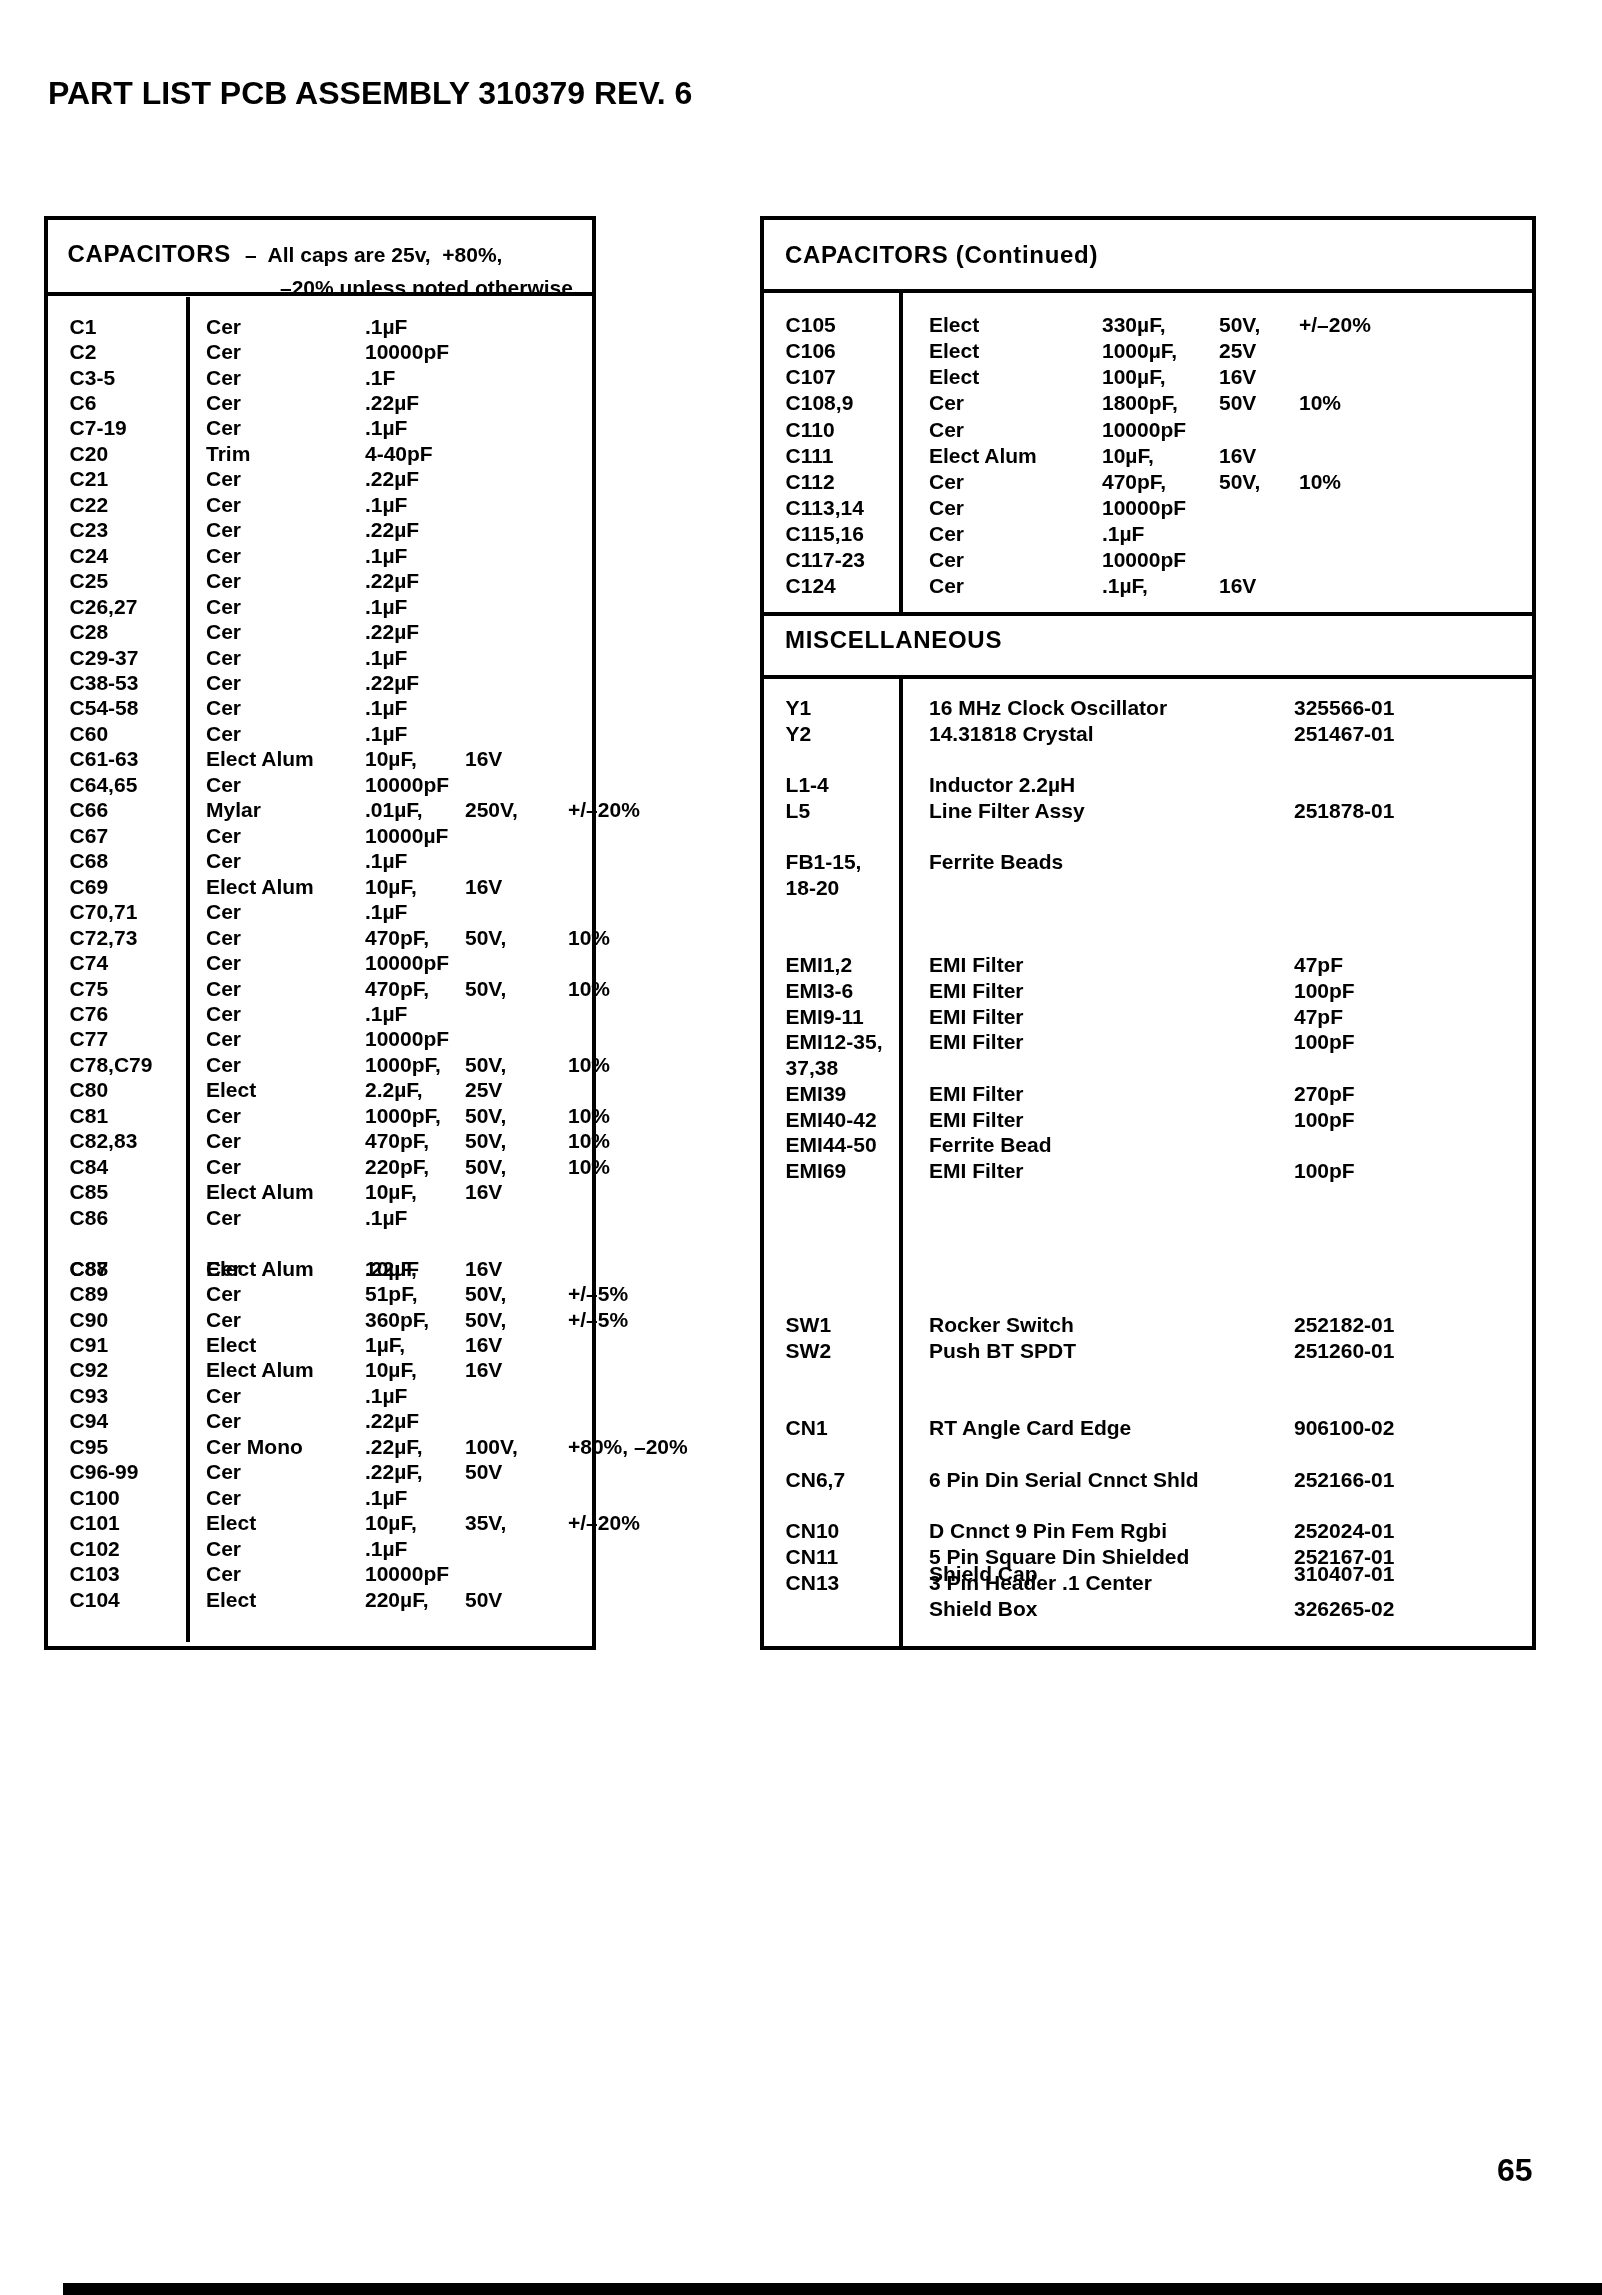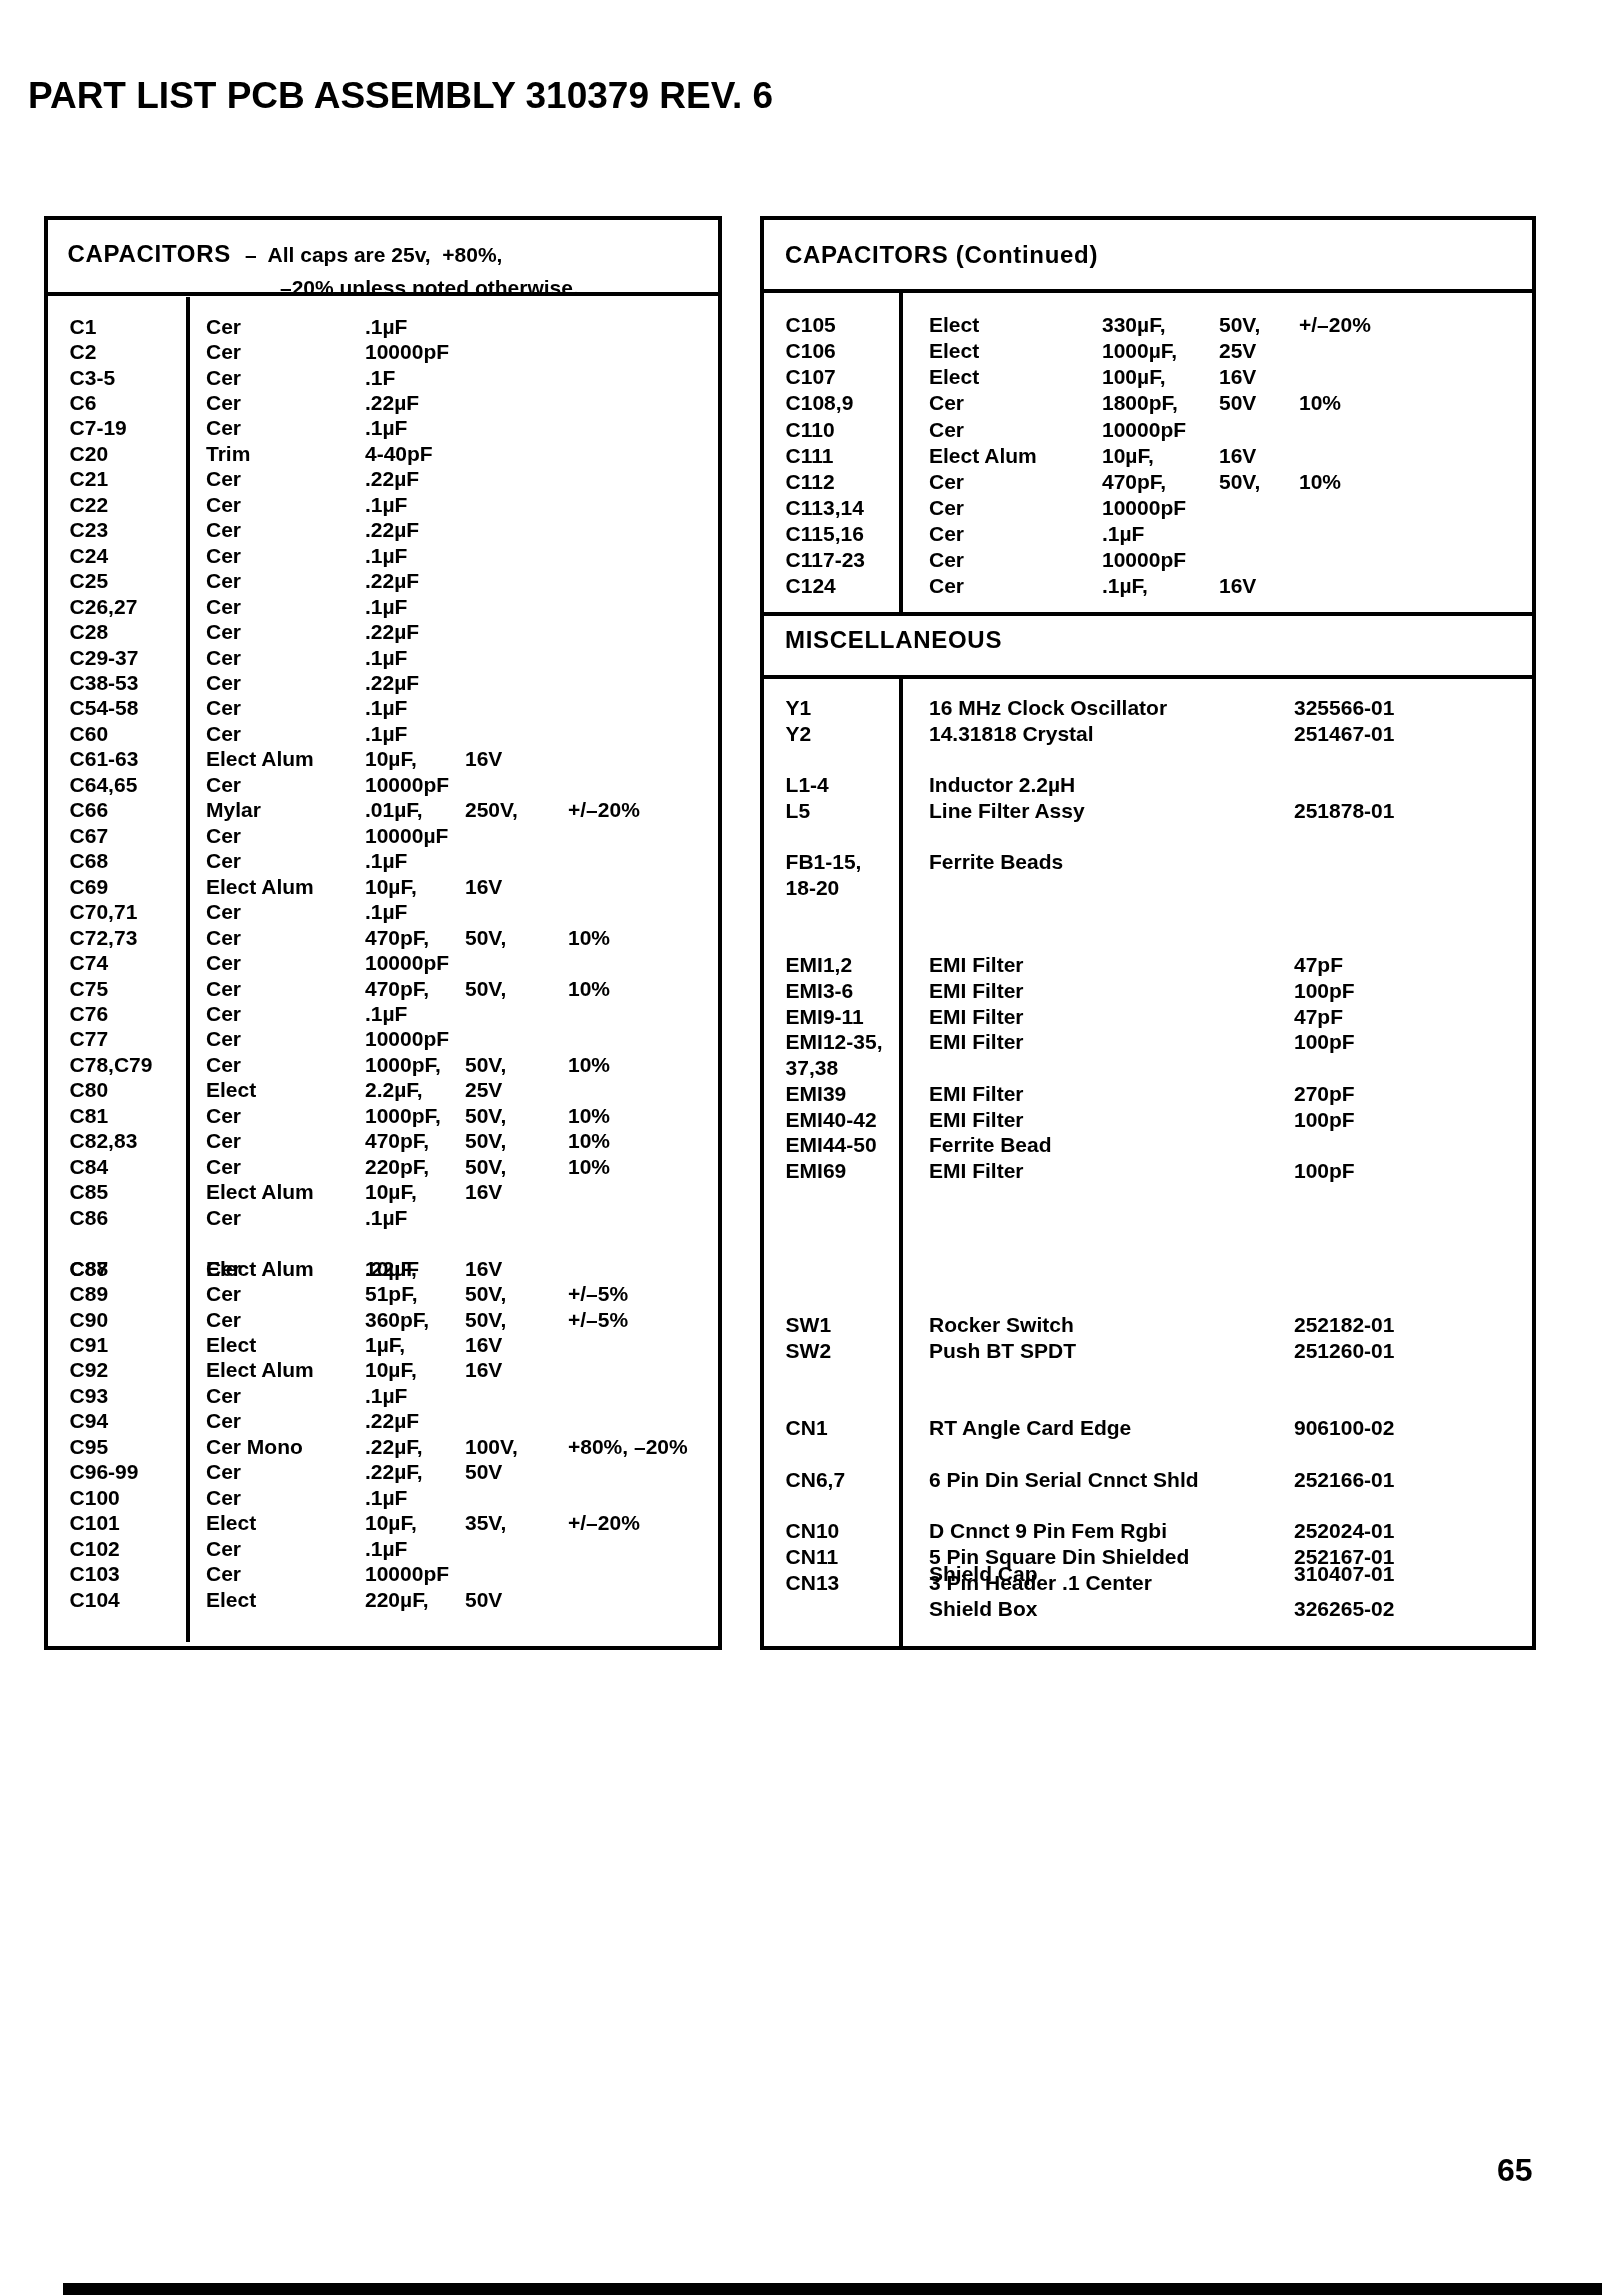--- a/index.html
+++ b/index.html
@@ -1,21 +1,21 @@
 <!DOCTYPE html>
 <html style="font-size:11px"><head>
 <meta charset="utf-8">
 <style>
   html,body{margin:0;padding:0;background:#e8e8e8;}
   .page{position:relative;width:1603px;height:2295px;background:#ffffff;
         font-family:"Liberation Sans",sans-serif;color:#000;overflow:hidden;}
-  .title{position:absolute;left:28px;top:75px;font-size:37px;font-weight:bold;
+  .title{position:absolute;left:48px;top:75px;font-size:32px;font-weight:bold;
          letter-spacing:0px;white-space:pre;}
   .panel{position:absolute;border:4.2px solid #000;box-sizing:border-box;background:#fff;}
-  #left-panel{left:44px;top:216px;width:678px;height:1434px;}
+  #left-panel{left:44px;top:216px;width:552px;height:1434px;}
   #right-panel{left:760px;top:216px;width:776px;height:1434px;}
   .hline{position:absolute;left:0;right:0;height:4.2px;background:#000;}
   .vline{position:absolute;width:3.5px;background:#000;}
   .sect-label{position:absolute;font-size:24px;font-weight:bold;letter-spacing:0.7px;white-space:pre;}
   .note{position:absolute;font-size:21px;font-weight:bold;white-space:pre;}
   .rows{position:absolute;left:0;top:0;right:0;bottom:0;}
   .row{position:absolute;left:0;right:0;height:26px;}
   .cell{position:absolute;top:0;font-size:21px;font-weight:bold;white-space:pre;}
   .c-ref{left:21.6px;}
   #left-table .c-typ{left:158px;}

